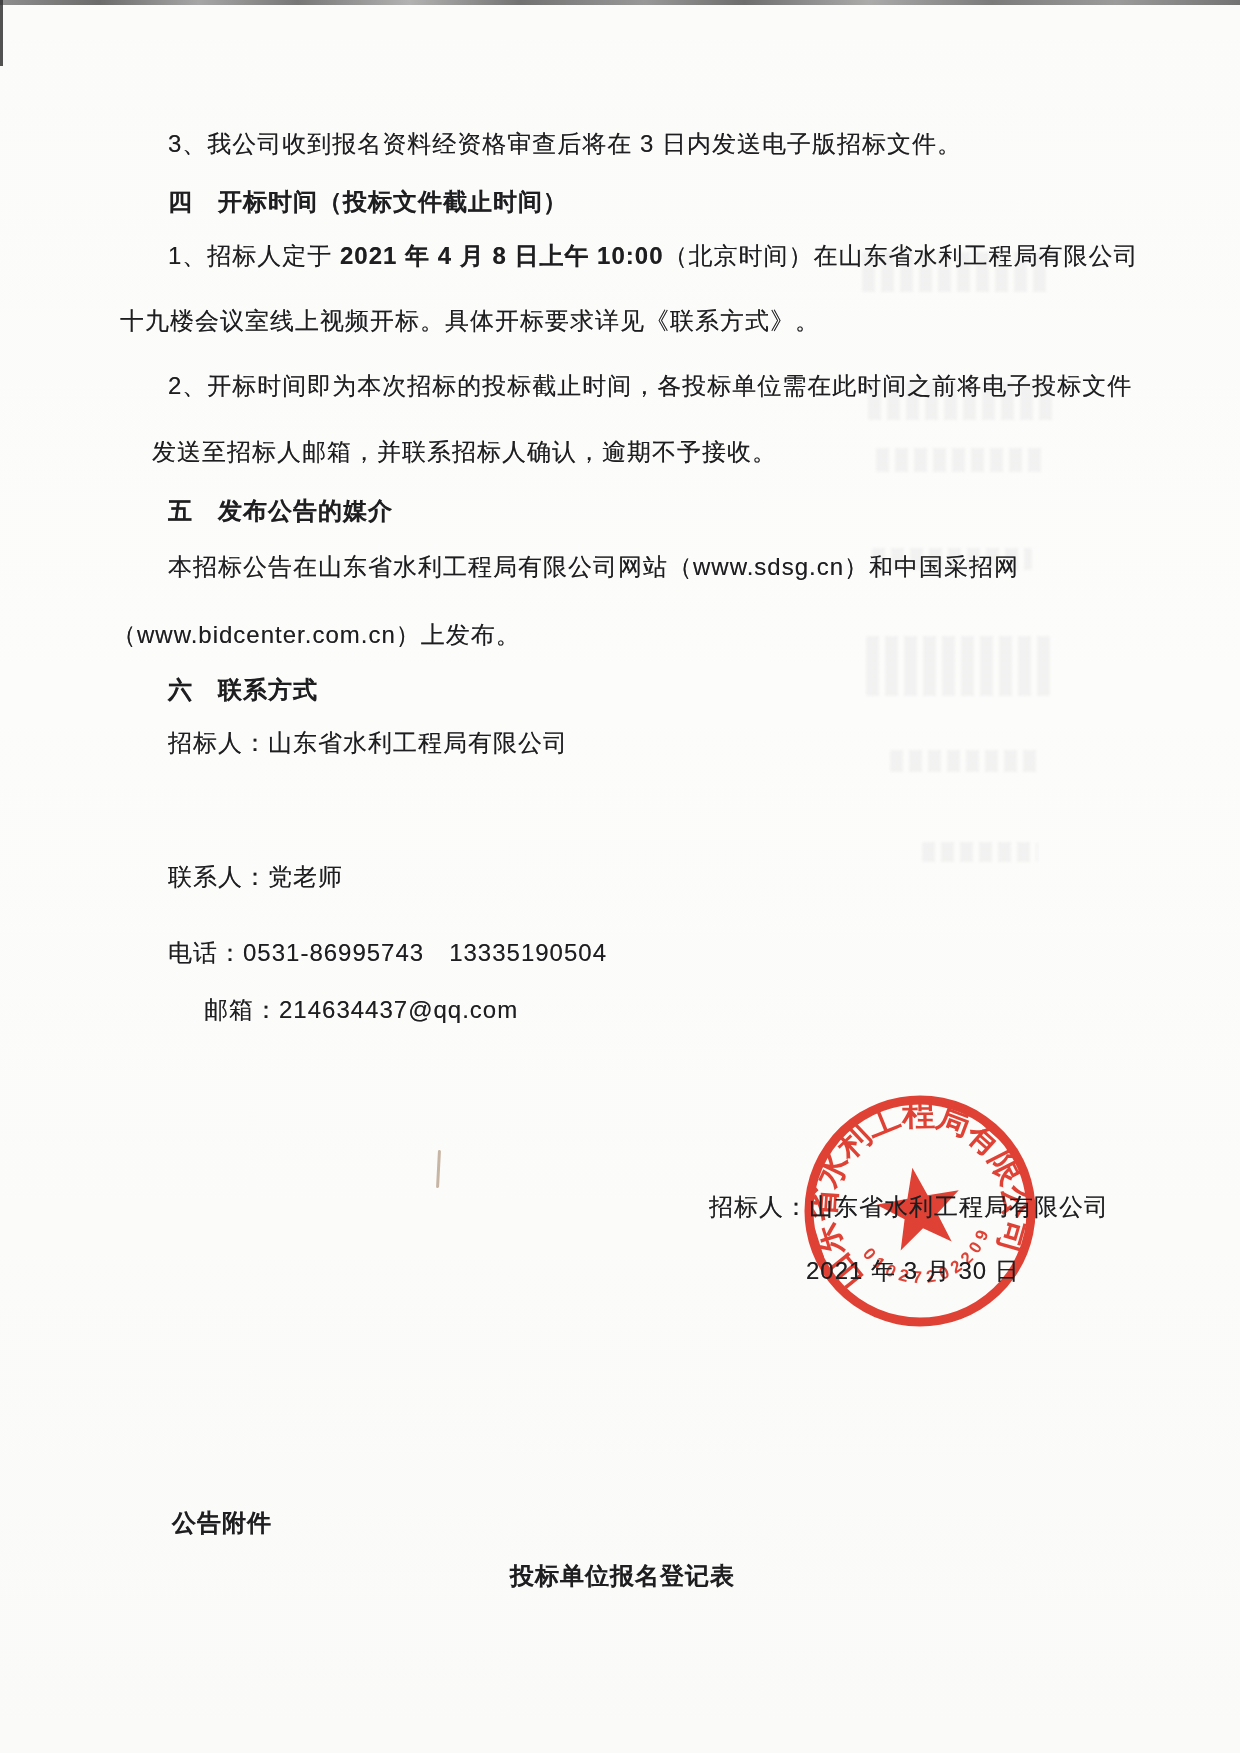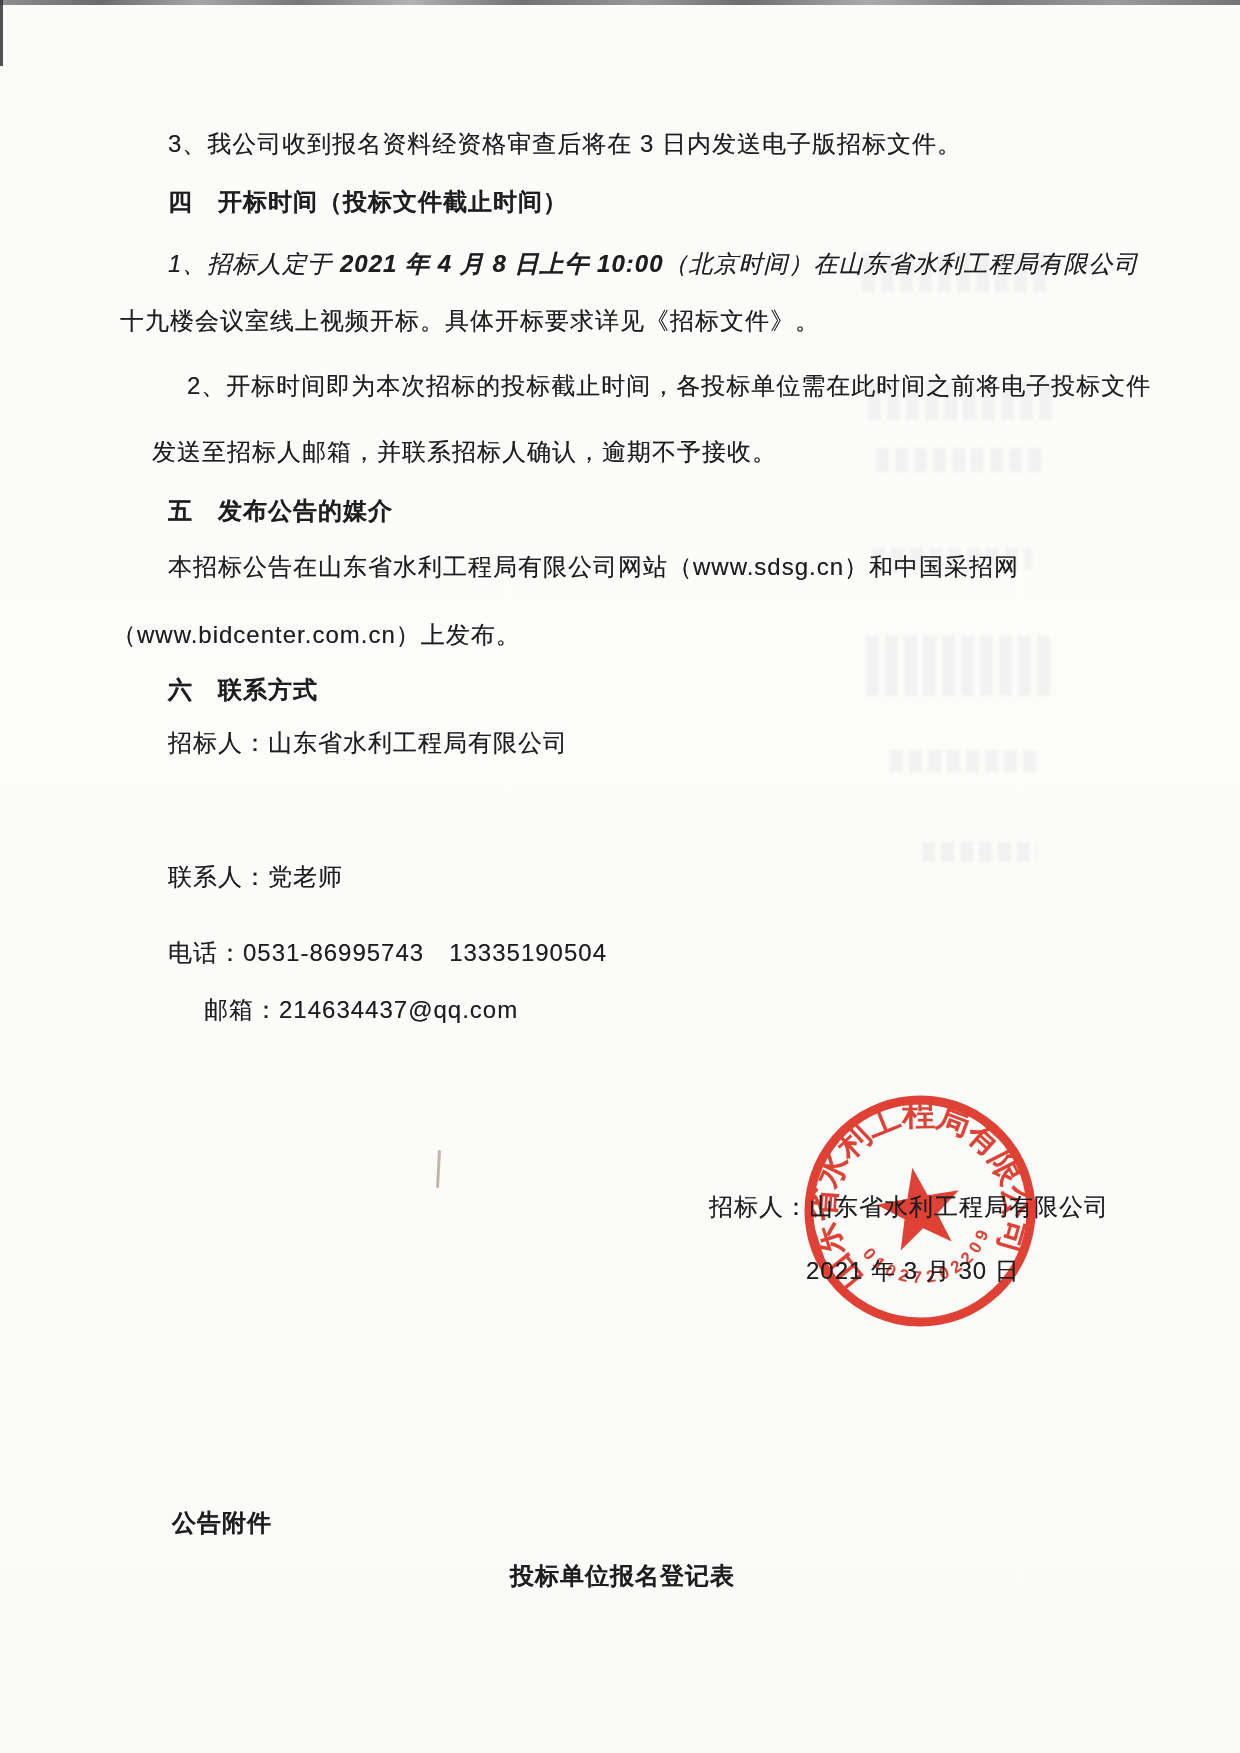--- a/index.html
+++ b/index.html
@@ -69,25 +69,25 @@
   <div class="ghost g3"></div>
   <div class="ghost g4"></div>
   <div class="ghost g5"></div>
   <div class="ghost g6"></div>
   <div class="ghost g7"></div>
 
   <div class="line" style="left:168px;top:128px;">3、我公司收到报名资料经资格审查后将在 3 日内发送电子版招标文件。</div>
 
   <div class="line bold" style="left:168px;top:186px;">四　开标时间（投标文件截止时间）</div>
 
-  <div class="line" style="left:168px;top:248px;font-style:italic;"><span>1、招标人定于 </span><span class="bold">2021 年 4 月 8 日上午 10:00</span><span>（北京时间）在山东省水利工程局有限公司</span></div>
+  <div class="line" style="left:168px;top:240px;"><span>1、招标人定于 </span><span class="bold">2021 年 4 月 8 日上午 10:00</span><span>（北京时间）在山东省水利工程局有限公司</span></div>
 
-  <div class="line" style="left:120px;top:305px;">十九楼会议室线上视频开标。具体开标要求详见《招标文件》。</div>
+  <div class="line" style="left:120px;top:305px;">十九楼会议室线上视频开标。具体开标要求详见《联系方式》。</div>
 
-  <div class="line" style="left:168px;top:370px;margin-left:19px;">2、开标时间即为本次招标的投标截止时间，各投标单位需在此时间之前将电子投标文件</div>
+  <div class="line" style="left:168px;top:370px;">2、开标时间即为本次招标的投标截止时间，各投标单位需在此时间之前将电子投标文件</div>
 
   <div class="line" style="left:112px;top:436px;margin-left:40px;">发送至招标人邮箱，并联系招标人确认，逾期不予接收。</div>
 
   <div class="line bold" style="left:168px;top:495px;">五　发布公告的媒介</div>
 
   <div class="line" style="left:168px;top:551px;">本招标公告在山东省水利工程局有限公司网站（www.sdsg.cn）和中国采招网</div>
 
   <div class="line" style="left:112px;top:619px;">（www.bidcenter.com.cn）上发布。</div>
 
   <div class="line bold" style="left:168px;top:674px;">六　联系方式</div>

